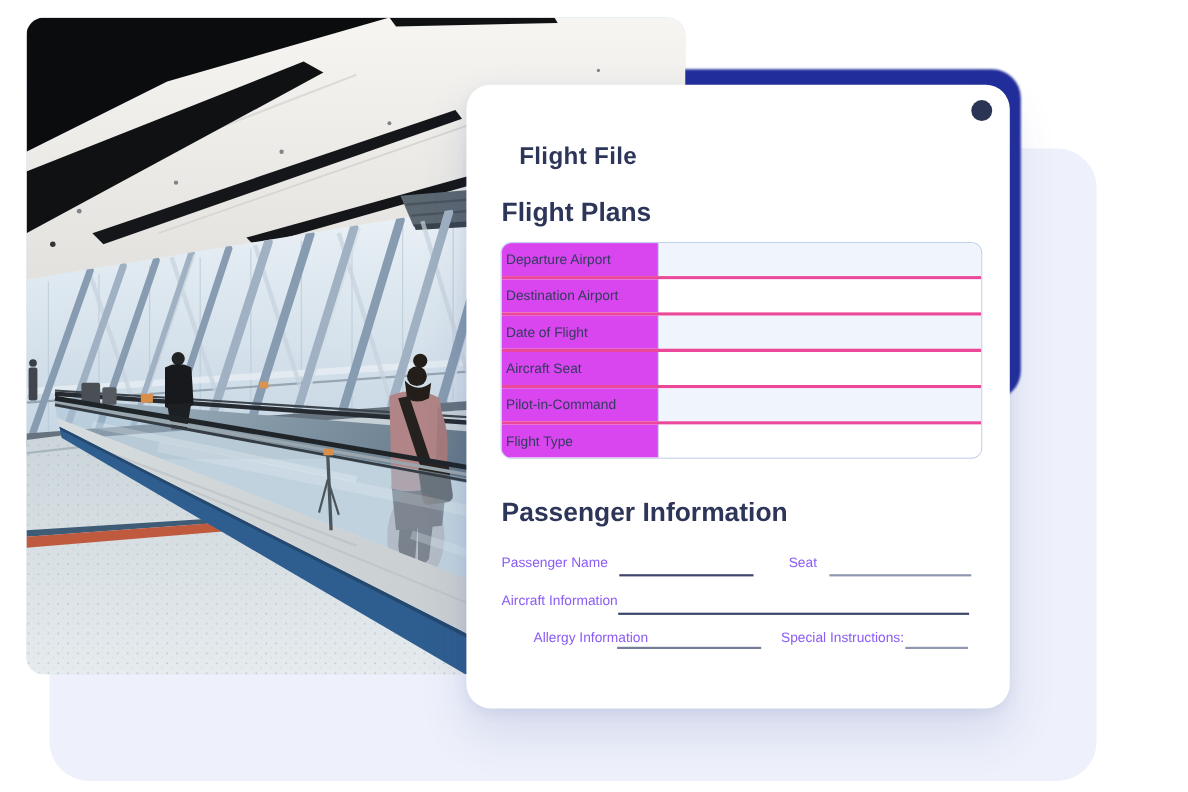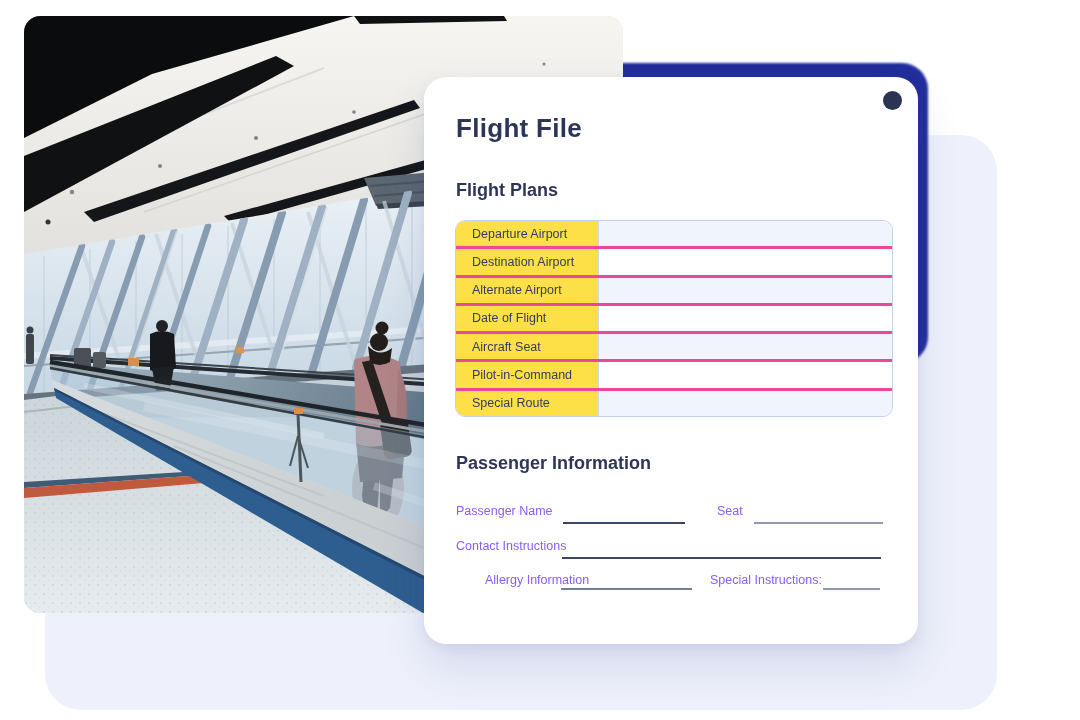--- a/index.html
+++ b/index.html
@@ -8,32 +8,32 @@
   .panel{position:absolute;left:45px;top:135px;width:952px;height:575px;
          border-radius:36px;background:#eef1fb;}
   .glow{position:absolute;left:420px;top:63px;width:508px;height:300px;
         border-radius:26px;background:#222e9b;filter:blur(1.2px);}
   .photo{position:absolute;left:24px;top:16px;width:599px;height:597px;
          border-radius:16px;overflow:hidden;background:#d7e0e6;}
   .photo svg{display:block;}
   .card{position:absolute;left:424px;top:77px;width:494px;height:567px;background:#ffffff;
         border-radius:22px;box-shadow:0 22px 44px rgba(54,72,150,.14),0 4px 12px rgba(54,72,150,.08);}
   .dot{position:absolute;left:459px;top:14px;width:19px;height:19px;border-radius:50%;background:#2b3454;}
-  .title{position:absolute;left:32px;top:36px;margin:0;font-size:26px;font-weight:bold;
+  .title{position:absolute;left:32px;top:36px;margin:16px;font-size:22px;font-weight:bold;
          color:#2d3659;letter-spacing:.3px;}
-  .sec{position:absolute;left:32px;margin:0;font-size:18px;font-weight:bold;color:#2d3659;}
+  .sec{position:absolute;left:32px;margin:0;font-size:24px;font-weight:bold;color:#2d3659;}
   .sec-plans{top:103px;}
   .sec-pass{top:376px;}
   .table{position:absolute;left:31px;top:143px;width:438px;height:197px;box-sizing:border-box;
          border:1px solid #c3d2ec;border-radius:10px;overflow:hidden;display:flex;
          flex-direction:column;background:#ffffff;}
   .trow{flex:1;display:flex;border-top:3px solid #ec4899;}
   .trow:first-child{border-top:none;}
-  .tlabel{width:143px;box-sizing:border-box;background:#fde047;border-right:1px solid #c9d8f0;
-          display:flex;align-items:center;padding-left:16px;font-size:12.5px;color:#333b5f;}
+  .tlabel{width:143px;box-sizing:border-box;background:#d946ef;border-right:1px solid #c9d8f0;
+          display:flex;align-items:center;padding-left:4px;font-size:12.5px;color:#333b5f;}
   .tvalue{flex:1;background:#ffffff;}
   .trow:nth-child(odd) .tvalue{background:#eff4fd;}
   .flabel{position:absolute;font-size:12.5px;color:#8b5cf6;white-space:nowrap;}
   .fline{position:absolute;height:0;border-bottom:2px solid #3e466c;}
   .fline.light{border-bottom-color:#9098b0;}
   .fline.mid{border-bottom-color:#757d96;}
   .l-name{left:32px;top:427px;}   .u-name{left:139px;top:445px;width:122px;}
   .l-seat{left:293px;top:427px;}  .u-seat{left:330px;top:445px;width:129px;}
   .l-contact{left:32px;top:462px;}.u-contact{left:138px;top:480px;width:319px;}
   .l-allergy{left:32px;top:496px;margin-left:29px;}.u-allergy{left:137px;top:511px;width:131px;}
@@ -249,50 +249,46 @@
     <div class="table">
       <div class="trow">
         <div class="tlabel">Departure Airport</div>
         <div class="tvalue"></div>
       </div>
       <div class="trow">
         <div class="tlabel">Destination Airport</div>
         <div class="tvalue"></div>
       </div>
       <div class="trow">
-        <div class="tlabel">Alternate Airport</div>
-        <div class="tvalue"></div>
-      </div>
-      <div class="trow">
         <div class="tlabel">Date of Flight</div>
         <div class="tvalue"></div>
       </div>
       <div class="trow">
         <div class="tlabel">Aircraft Seat</div>
         <div class="tvalue"></div>
       </div>
       <div class="trow">
         <div class="tlabel">Pilot-in-Command</div>
         <div class="tvalue"></div>
       </div>
       <div class="trow">
-        <div class="tlabel">Special Route</div>
+        <div class="tlabel">Flight Type</div>
         <div class="tvalue"></div>
       </div>
     </div>
 
     <h2 class="sec sec-pass">Passenger Information</h2>
 
     <span class="flabel l-name">Passenger Name</span>
     <span class="fline u-name"></span>
 
     <span class="flabel l-seat">Seat</span>
     <span class="fline light u-seat"></span>
 
-    <span class="flabel l-contact">Contact Instructions</span>
+    <span class="flabel l-contact">Aircraft Information</span>
     <span class="fline u-contact"></span>
 
     <span class="flabel l-allergy">Allergy Information</span>
     <span class="fline mid u-allergy"></span>
 
     <span class="flabel l-special">Special Instructions:</span>
     <span class="fline light u-special"></span>
   </div>
 
 </div>

